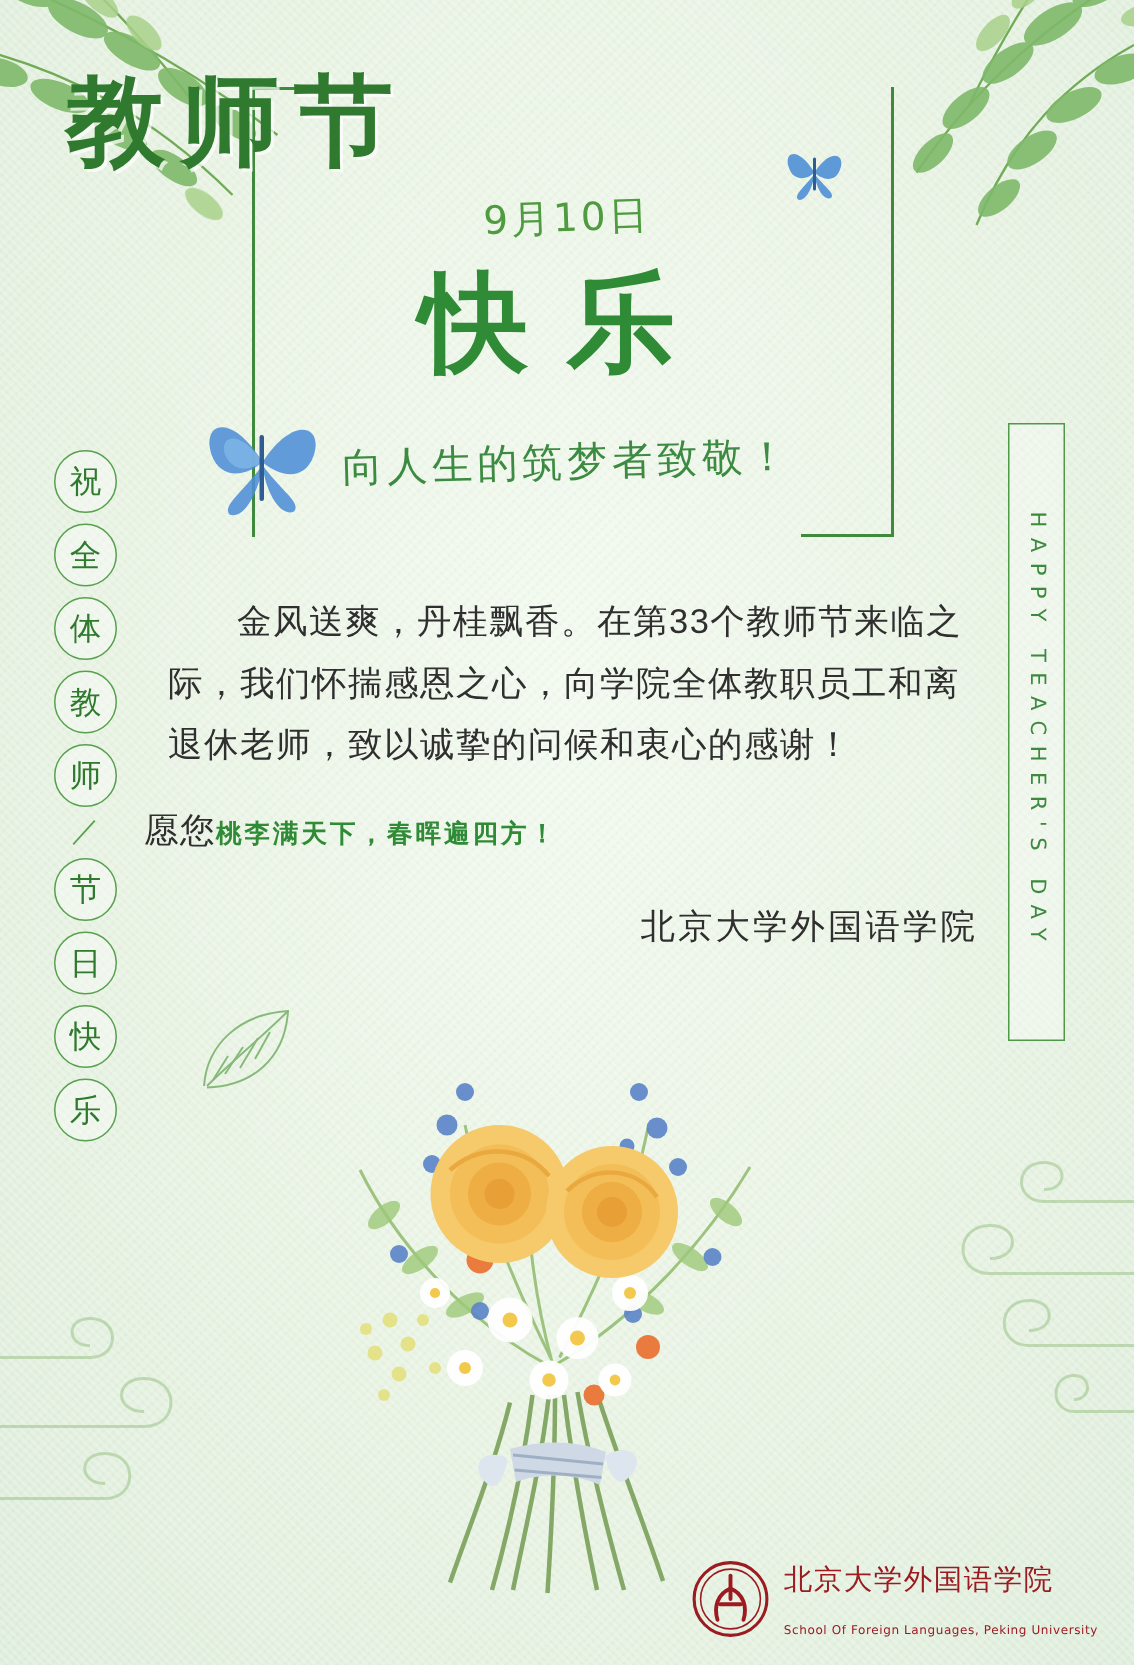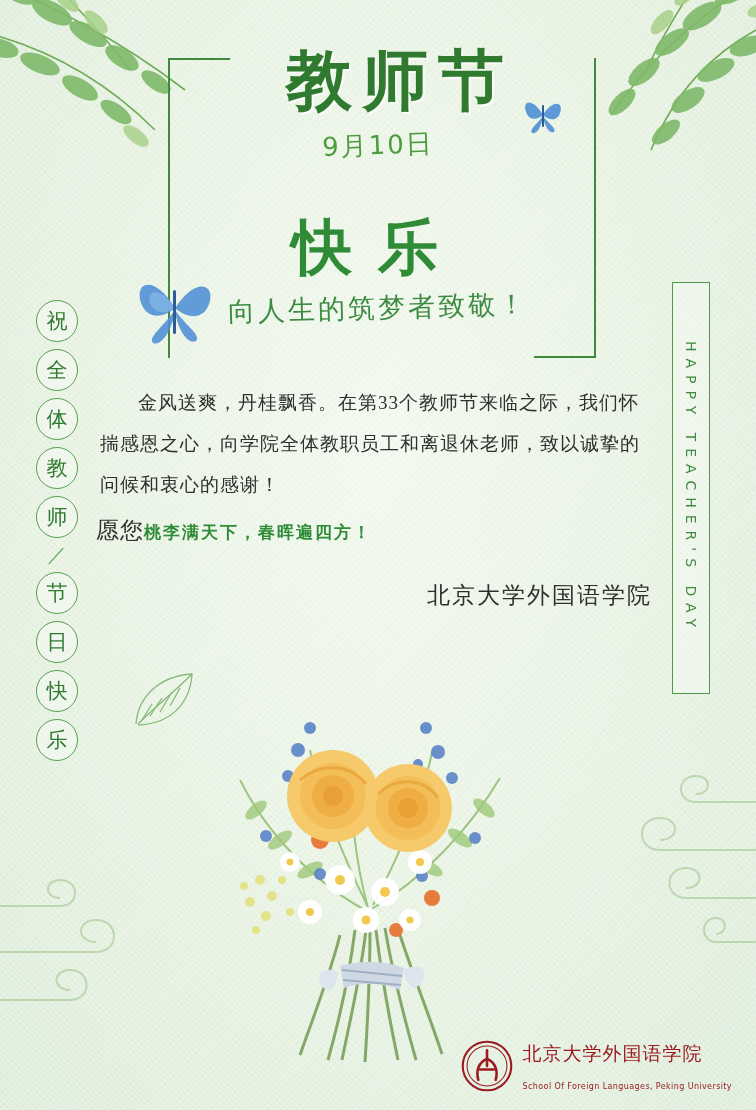--- a/index.html
+++ b/index.html
@@ -39,39 +39,38 @@
     border:2px solid #3f8a3c;
     border-top:none;border-bottom:none;
   }
   .frame::before,.frame::after{
     content:"";position:absolute;height:2px;background:#3f8a3c;
   }
   .frame::before{left:0;top:0;width:60px;}
   .frame::after{right:0;bottom:0;width:60px;}
 
   .title-main{
-    position:absolute;left:0;right:0;top:36px;text-align:center;
+    position:absolute;left:0;right:0;top:36px;
     font-family:"DejaVu Sans", sans-serif;
     font-weight:bold;font-size:66px;letter-spacing:10px;
     color:#2f7a2e;
     text-shadow:2px 2px 0 rgba(255,255,255,.7);
     margin-left:44px;
   }
   .title-date{
     position:absolute;left:0;right:0;top:128px;text-align:center;
     font-family:"DejaVu Sans", sans-serif;
     font-size:26px;color:#4f9b3f;letter-spacing:2px;
     transform:rotate(-2deg);
   }
   .title-kuaile{
     position:absolute;left:0;right:0;top:168px;text-align:center;
     font-family:"DejaVu Serif", serif;
-    font-weight:bold;font-size:60px;letter-spacing:26px;
+    font-weight:bold;font-size:72px;letter-spacing:26px;
     color:#2f8b35;
-    margin-top:40px;
   }
   .title-sub{
     position:absolute;left:0;right:0;top:290px;text-align:center;
     font-family:"DejaVu Serif", serif;
     font-size:27px;color:#3d8b42;letter-spacing:3px;
     transform:rotate(-1.5deg);
   }
 
   
   .butterfly{position:absolute;pointer-events:none;}
@@ -109,23 +108,23 @@
   
   .letter{
     position:absolute;left:96px;top:378px;width:566px;
     color:#2f2f2f;
   }
   .salutation{
     font-size:23px;letter-spacing:1px;margin-bottom:10px;
     font-family:"DejaVu Serif", serif;
   }
   .para{
-    font-size:19px;line-height:41px;text-indent:2em;letter-spacing:1px;
-    font-family:Liberation Serif, serif;
-    margin:4px;
+    font-size:23px;line-height:41px;text-indent:2em;letter-spacing:1px;
+    font-family:Liberation Sans, sans-serif;
+    margin:16px;
   }
   .wish{
     font-size:23px;line-height:42px;letter-spacing:1px;margin-top:2px;
     font-family:"DejaVu Serif", serif;
   }
   .wish .hl{
     color:#2f8b35;font-weight:bold;font-size:17px;letter-spacing:2px;
     font-family:Liberation Sans, sans-serif;
   }
   .sign{

